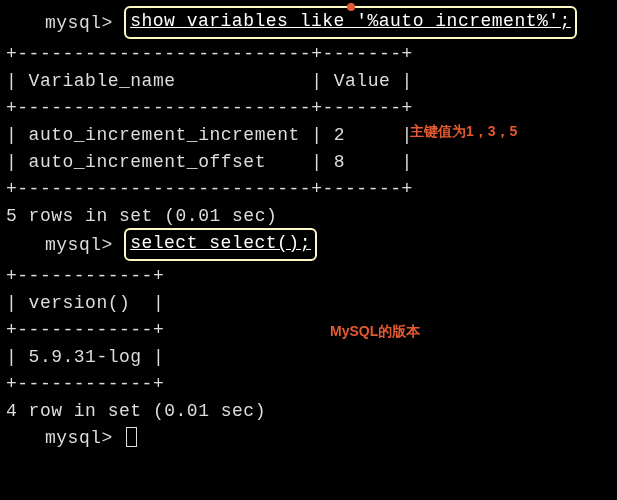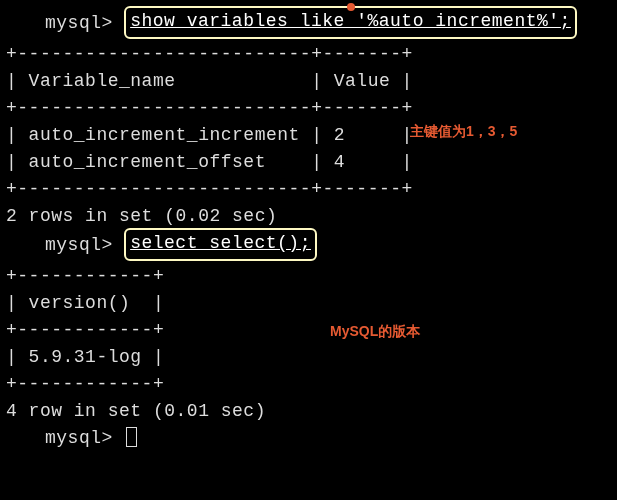--- a/index.html
+++ b/index.html
@@ -59,23 +59,23 @@
 </style>
 </head>
 <body>
 
 <div class="line"><span class="prompt">mysql&gt; </span><span class="boxed-cmd top-handle"><span>show variables like '%auto_increment%';</span></span></div>
 
 <div class="line">+--------------------------+-------+</div>
 <div class="line">| Variable_name            | Value |</div>
 <div class="line">+--------------------------+-------+</div>
 <div class="line">| auto_increment_increment | 2     |</div>
-<div class="line">| auto_increment_offset    | 4     |</div>
+<div class="line">| auto_increment_offset    | 8     |</div>
 <div class="line">+--------------------------+-------+</div>
-<div class="line">2 rows in set (0.02 sec)</div>
+<div class="line">5 rows in set (0.01 sec)</div>
 
 <div class="line"></div>
 
 <div class="line"><span class="prompt">mysql&gt; </span><span class="boxed-cmd"><span>select select();</span></span></div>
 
 <div class="line">+------------+</div>
 <div class="line">| version()  |</div>
 <div class="line">+------------+</div>
 <div class="line">| 5.9.31-log |</div>
 <div class="line">+------------+</div>

